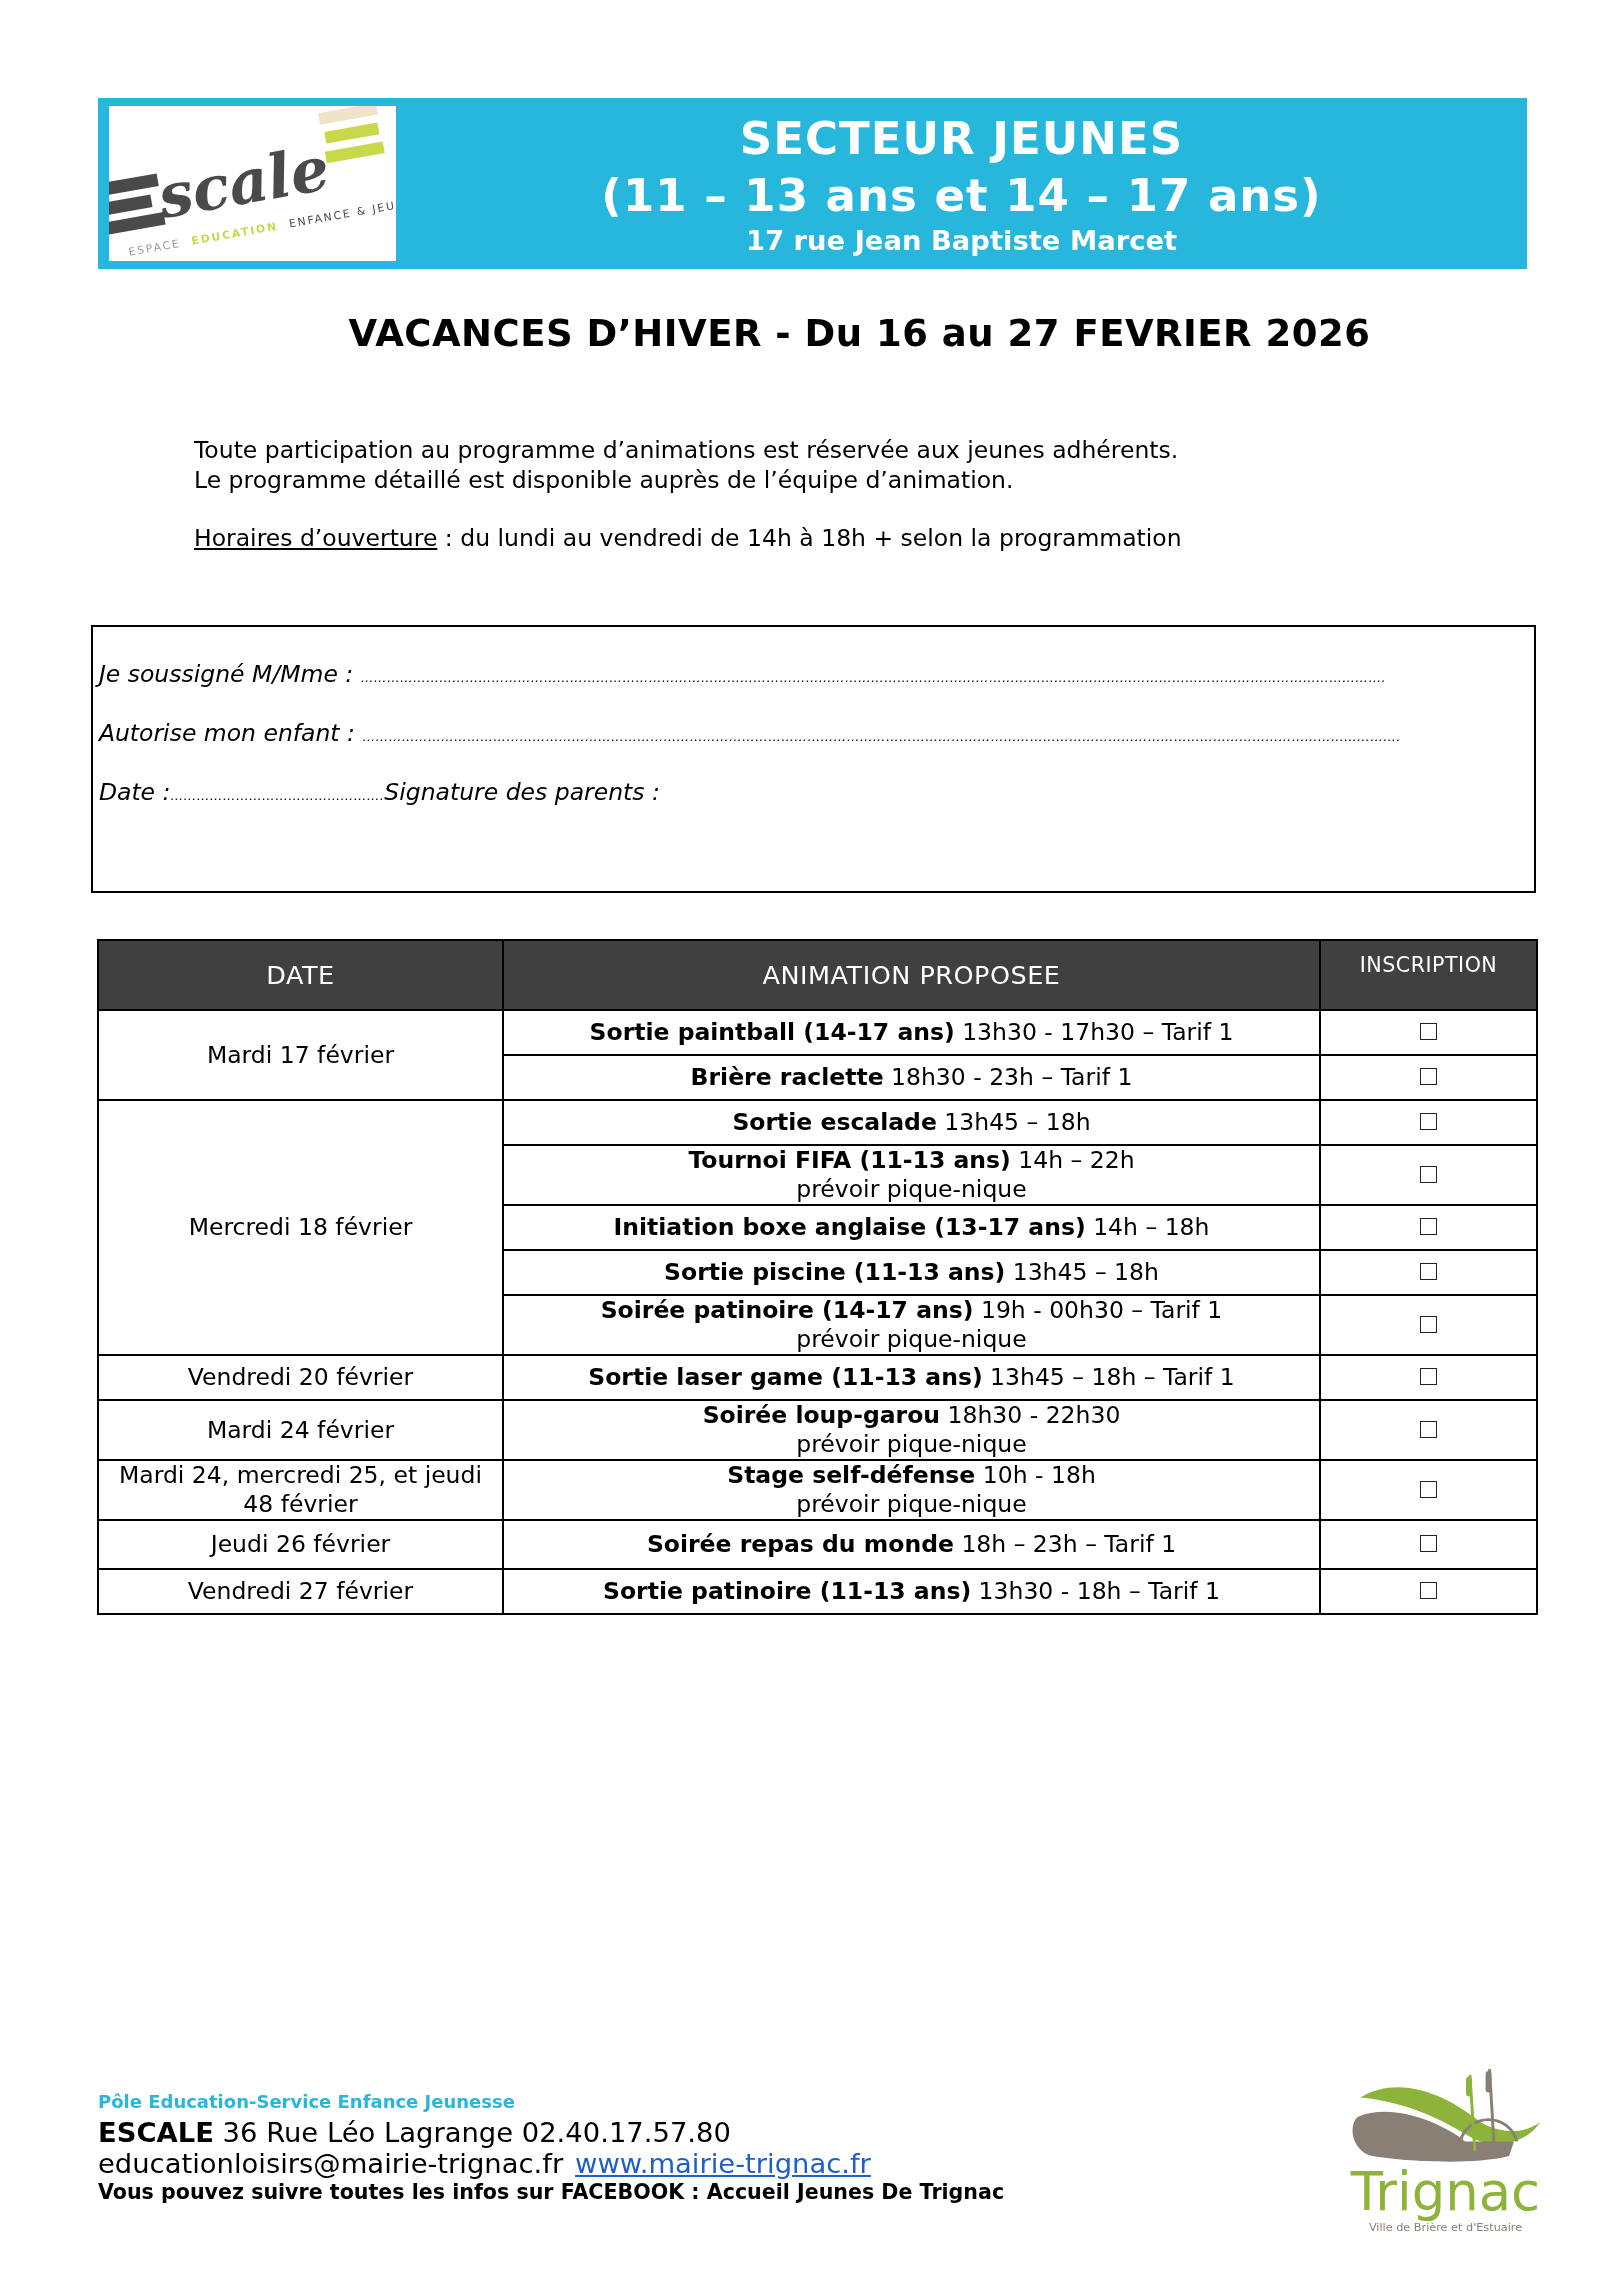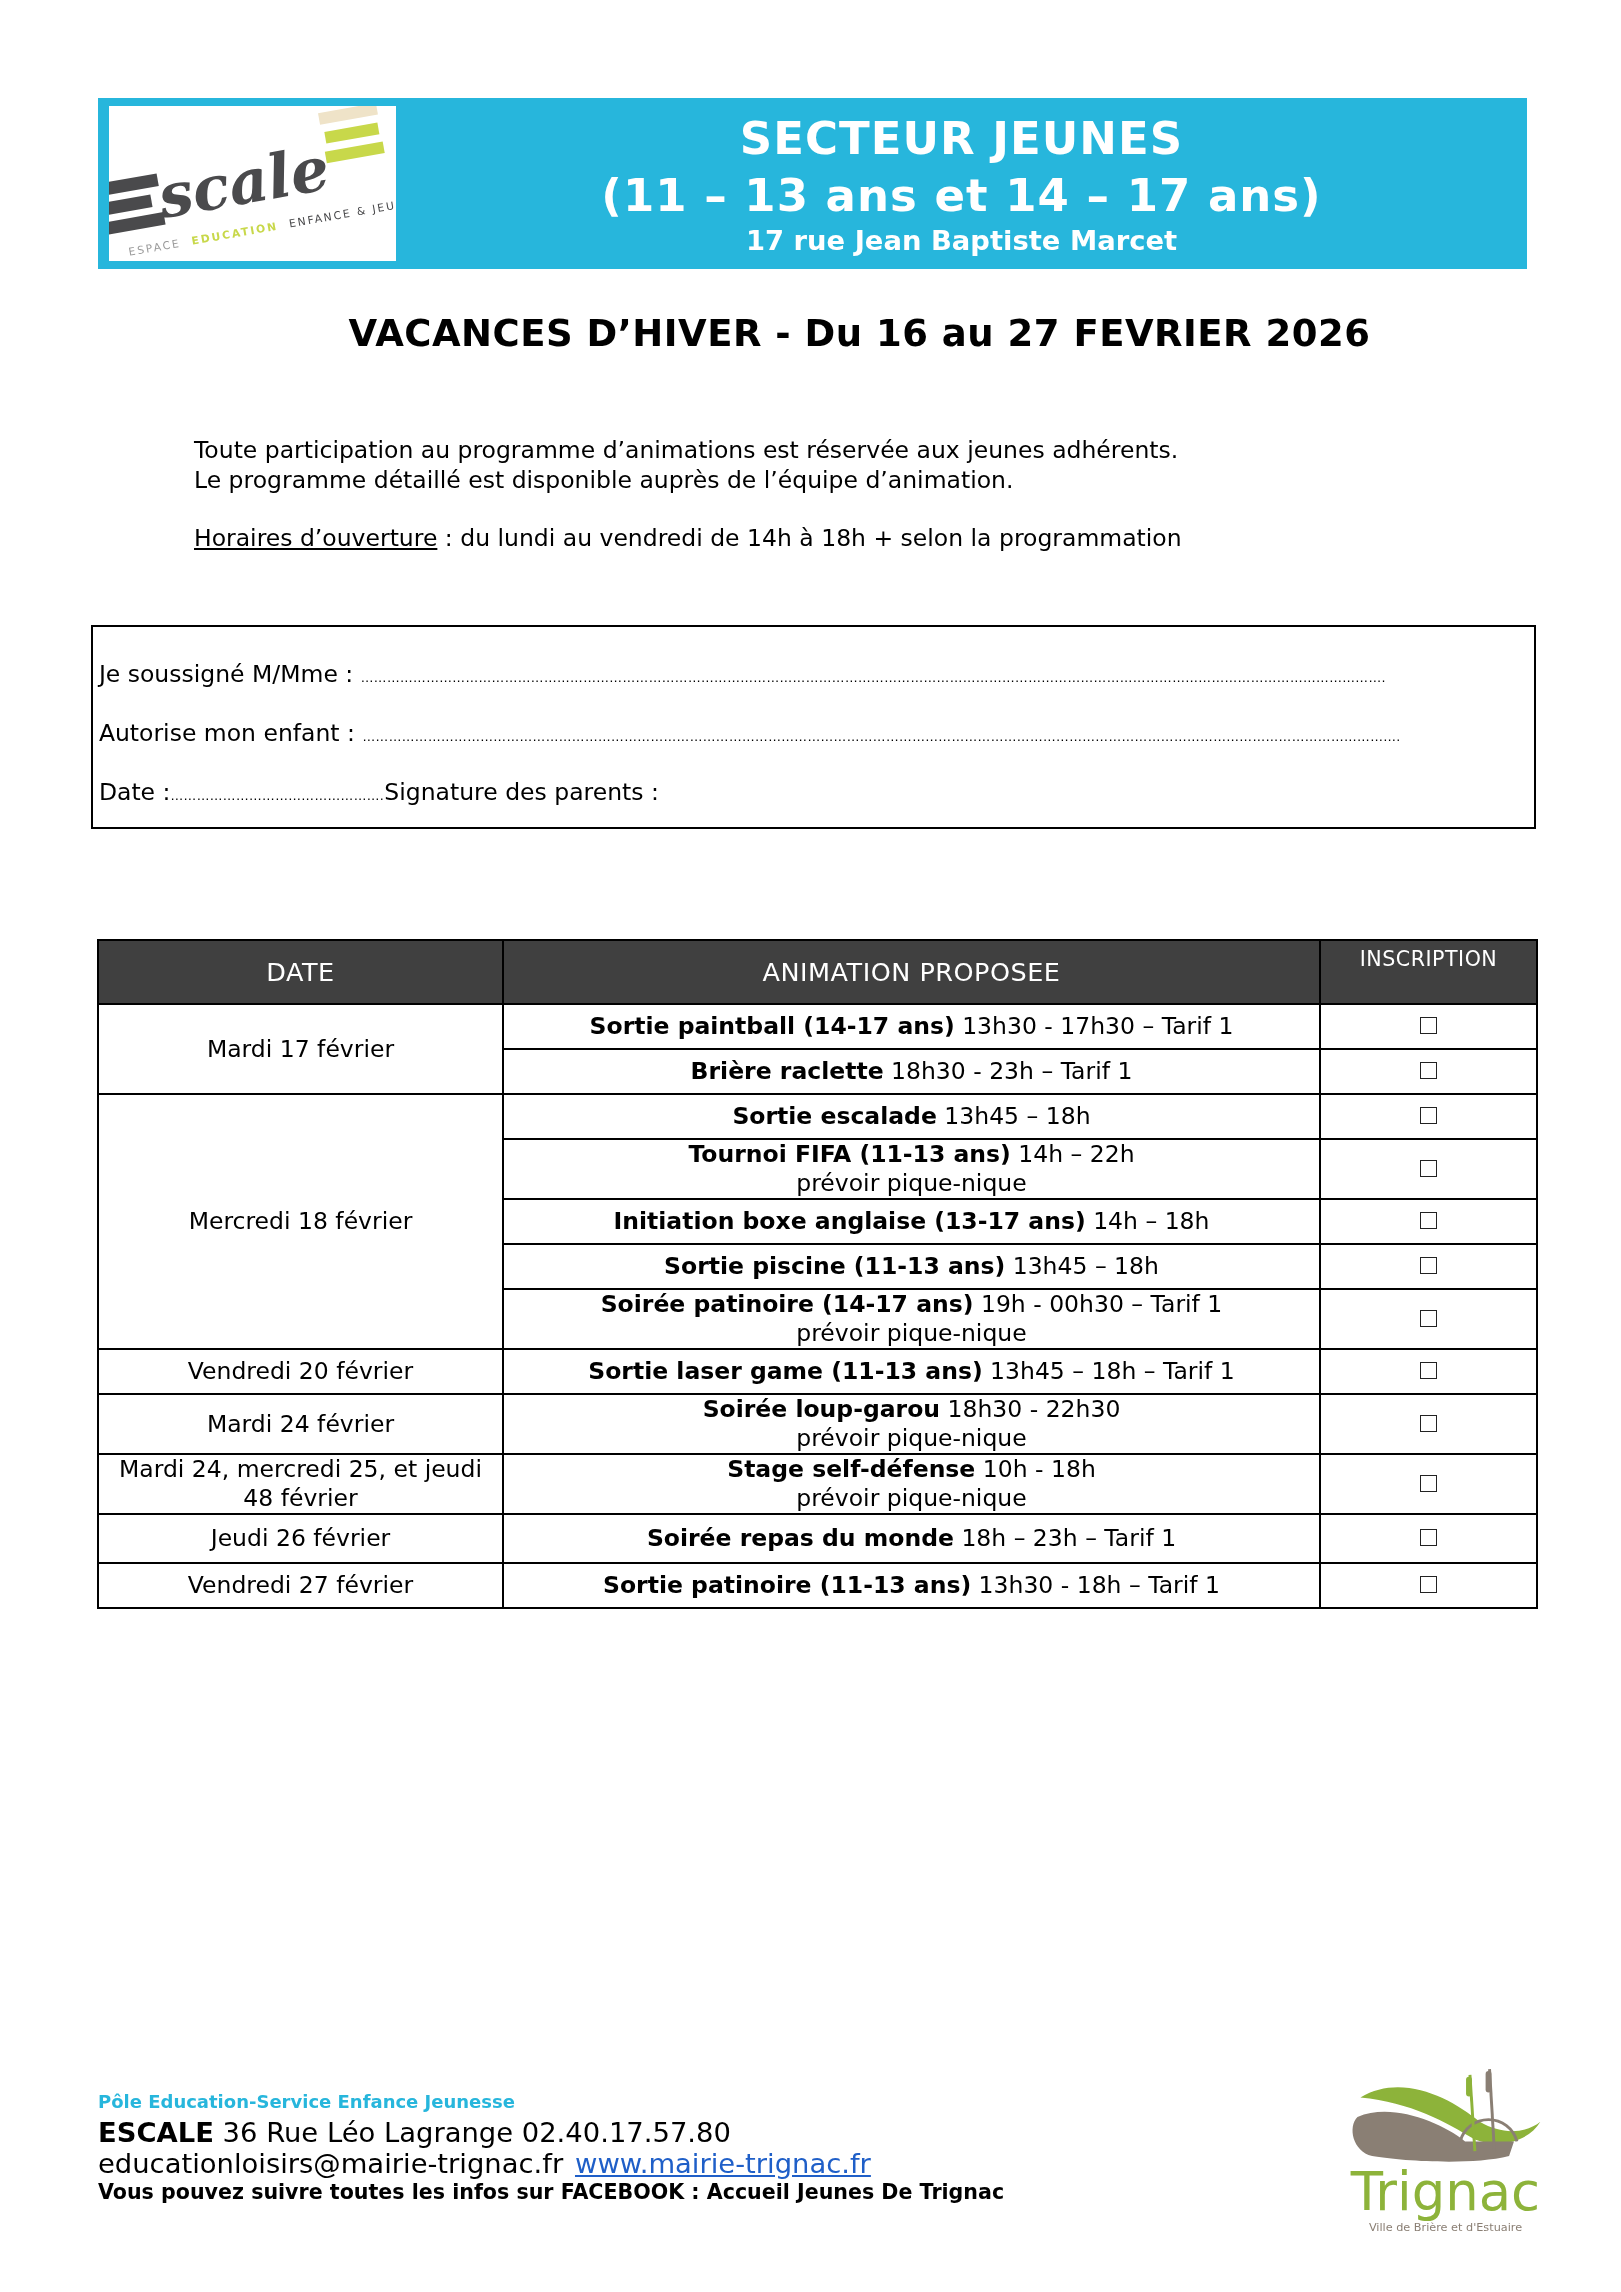--- a/index.html
+++ b/index.html
@@ -18,28 +18,28 @@
   
   #holiday-title { left:0; top:312px; width:1719px; text-align:center; font-weight:bold; font-size:37px; letter-spacing:0.5px; }
 
   
   #intro { left:194px; top:435px; width:1274px; font-size:23.5px; line-height:30px; }
   #intro p { margin:0; }
   #intro .gap { height:28px; }
   .u { text-decoration:underline; }
 
   
-  #form-box { left:91px; top:625px; width:1445px; height:204px; border:2px solid #000; border-top-width:2.9px; border-bottom-width:2.9px; box-sizing:border-box; }
+  #form-box { left:91px; top:625px; width:1445px; height:268px; border:2px solid #000; border-top-width:2.9px; border-bottom-width:2.9px; box-sizing:border-box;font-style:italic; }
   .form-line { position:absolute; left:5.9px; font-size:23.5px; white-space:nowrap; }
 
   
   #prog-table { left:97px; top:939px; width:1439px; border-collapse:collapse; table-layout:fixed; }
   #prog-table th, #prog-table td { border:2.9px solid #000; text-align:center; vertical-align:middle; padding:0 3.9px; }
   #prog-table th { background:#404040; color:#fff; font-weight:normal; height:56px; font-size:25.5px; letter-spacing:0.5px; }
-  #prog-table th.small { font-size:20.6px; vertical-align:top; padding-top:6px; }
+  #prog-table th.small { font-size:20.6px; vertical-align:top; padding-top:12px; }
   #prog-table td { font-size:23.5px; line-height:29px; }
   #prog-table td.act-cell { border-top-width:2px; border-bottom-width:2px; }
   .act-bold { font-weight:bold; }
   .checkbox { display:inline-block; width:14.7px; height:14.7px; border:1.5px solid #222; background:#fff; cursor:pointer; }
 
   
   #footer { left:98px; top:2086px; width:1078px; }
   #footer .l1 { color:#27b6dc; font-weight:bold; font-size:18px; line-height:31px; }
   #footer .l2 { font-size:27.4px; line-height:31px; }
   #footer .l3 { font-size:27.4px; line-height:31px; }

